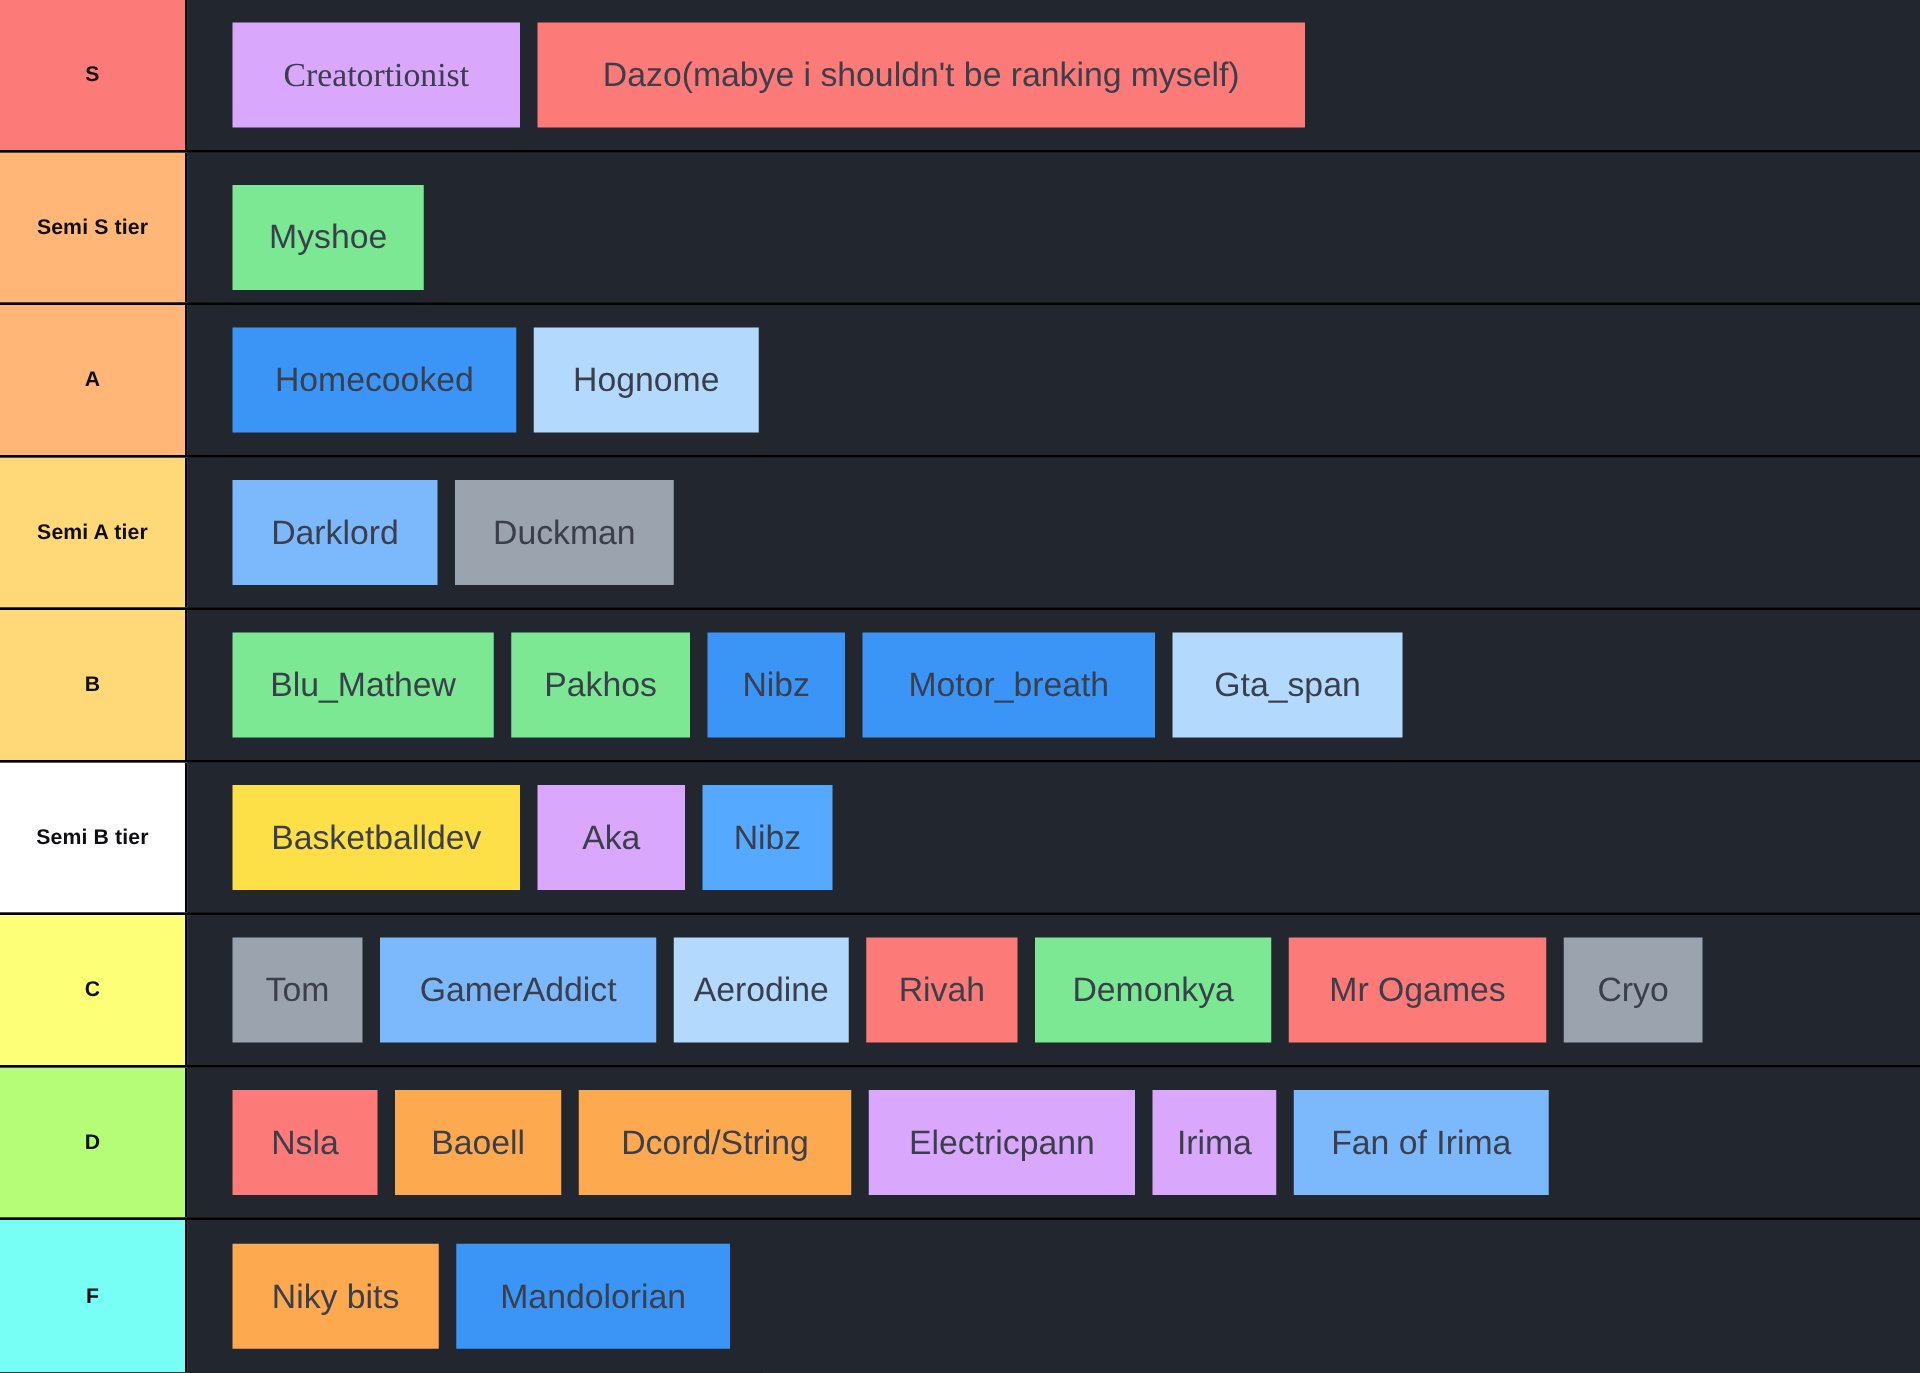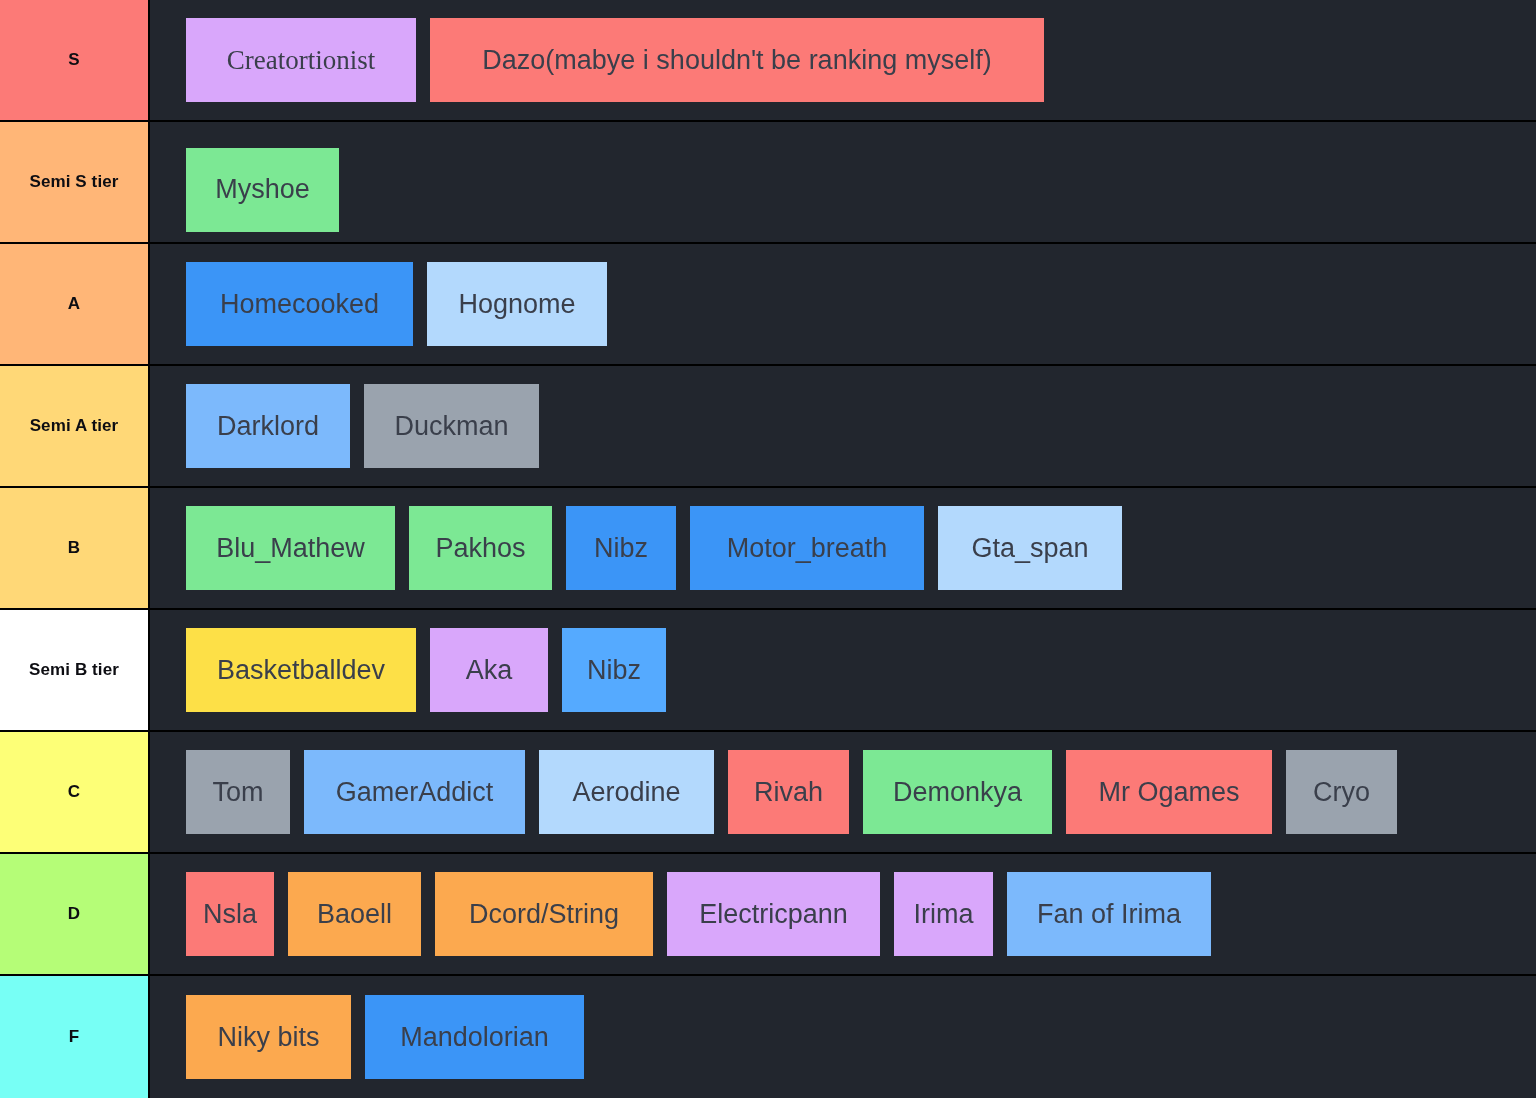--- a/index.html
+++ b/index.html
@@ -118,31 +118,31 @@
         <div class="tier-item" style="background: #fde047; width: 230px;">Basketballdev</div>
         <div class="tier-item" style="background: rgb(217, 167, 251); width: 118px;">Aka</div>
         <div class="tier-item" style="background: rgb(85, 170, 255); width: 104px;">Nibz</div>
       </div>
     </div>
     <div class="tier-row" style="height: 122px;">
       <div class="tier-label" style="background: rgb(253, 255, 119);">C</div>
       <div class="tier-items">
         <div class="tier-item" style="background: rgb(154, 163, 174); width: 104px;">Tom</div>
         <div class="tier-item" style="background: rgb(124, 185, 252); width: 221px;">GamerAddict</div>
-        <div class="tier-item" style="background: rgb(179, 217, 253); width: 175px;">Aerodine</div>
+        <div class="tier-item" style="background: rgb(179, 217, 253); width: 140px;">Aerodine</div>
         <div class="tier-item" style="background: rgb(252, 122, 119); width: 121px;">Rivah</div>
         <div class="tier-item" style="background: rgb(124, 232, 148); width: 189px;">Demonkya</div>
         <div class="tier-item" style="background: rgb(252, 122, 119); width: 206px;">Mr Ogames</div>
         <div class="tier-item" style="background: rgb(154, 163, 174); width: 111px;">Cryo</div>
       </div>
     </div>
     <div class="tier-row" style="height: 122px;">
       <div class="tier-label" style="background: rgb(181, 253, 119);">D</div>
       <div class="tier-items">
-        <div class="tier-item" style="background: rgb(252, 122, 119); width: 88px;">Nsla</div>
+        <div class="tier-item" style="background: rgb(252, 122, 119); width: 116px;">Nsla</div>
         <div class="tier-item" style="background: rgb(252, 169, 79); width: 133px;">Baoell</div>
         <div class="tier-item" style="background: rgb(252, 169, 79); width: 218px;">Dcord/String</div>
         <div class="tier-item" style="background: rgb(217, 167, 251); width: 213px;">Electricpann</div>
         <div class="tier-item" style="background: rgb(217, 167, 251); width: 99px;">Irima</div>
         <div class="tier-item" style="background: rgb(124, 185, 252); width: 204px;">Fan of Irima</div>
       </div>
     </div>
     <div class="tier-row" style="height: 122px;">
       <div class="tier-label" style="background: rgb(119, 255, 245);">F</div>
       <div class="tier-items">

